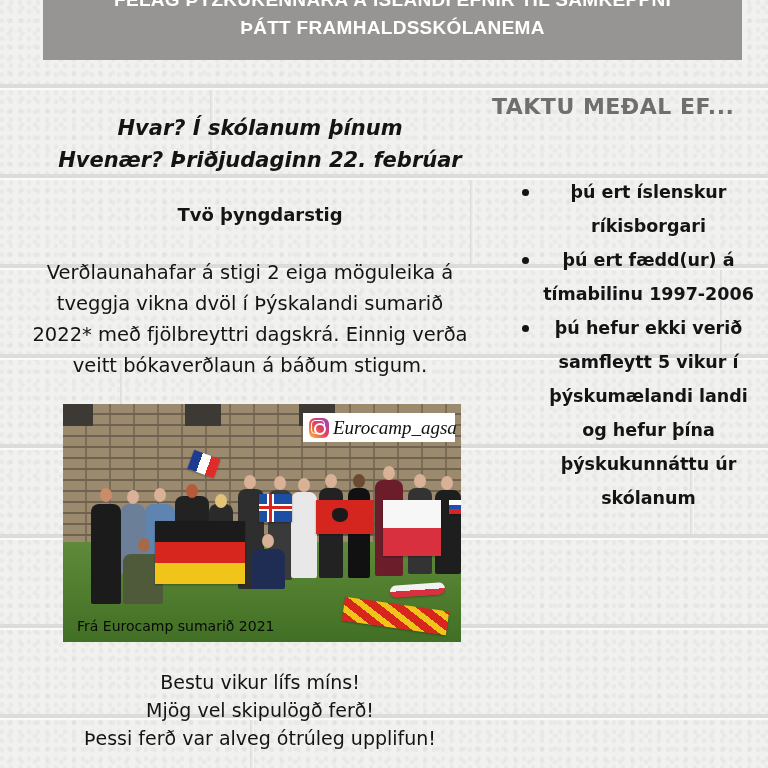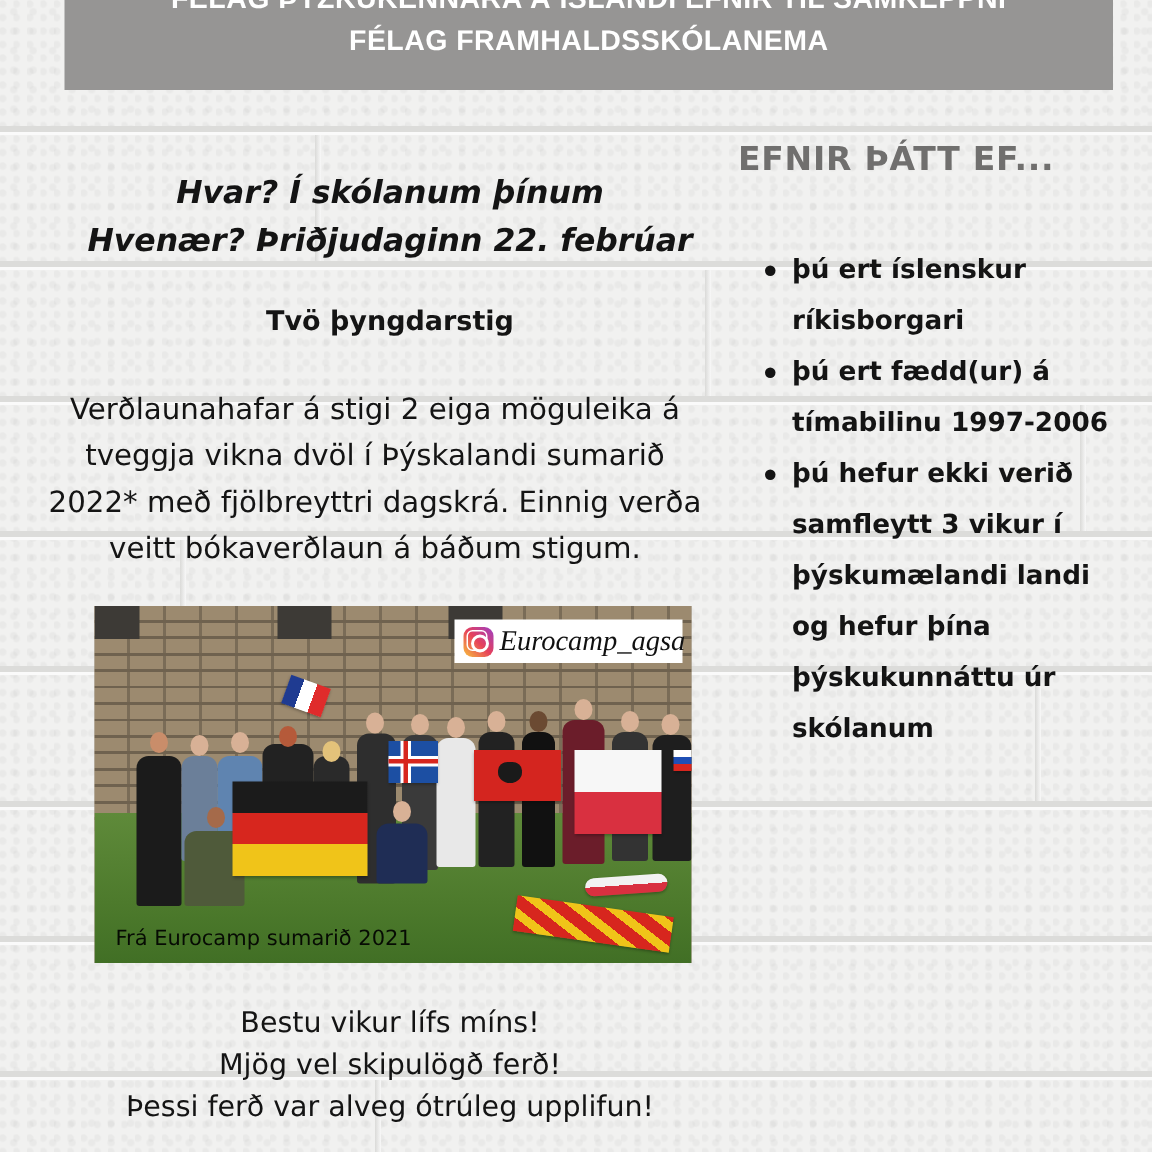--- a/index.html
+++ b/index.html
@@ -34,21 +34,21 @@
   .left-col { position:absolute; left:20px; width:480px; text-align:center; color:#141414; }
   .where-when { top:112px; font-weight:bold; font-size:21px; line-height:32px;font-style:italic; }
   .levels { top:200px; font-weight:bold; font-size:18px; line-height:30px; }
   .prize { top:257px; font-size:19.5px; line-height:31px; left:30px; width:440px;text-align:center; }
 
   .right-head {
     position:absolute; left:492px; top:94px;
     font-family:"DejaVu Sans", sans-serif; font-weight:bold;
     font-size:22px; color:#706f6e; letter-spacing:0.5px;
   }
-  .criteria { position:absolute; left:505px; top:163px; width:240px; margin:0; padding:0; list-style:none; }
+  .criteria { position:absolute; left:505px; top:163px; width:240px; margin:12px; padding:0; list-style:none;text-align:center; }
   .criteria li { position:relative; padding-left:23px; font-weight:bold; font-size:17.5px; line-height:34px; color:#141414; }
   .criteria li::before { content:""; position:absolute; left:5px; top:14px; width:7px; height:7px; border-radius:50%; background:#141414; }
 
   
   .photo {
     position:absolute; left:63px; top:404px; width:398px; height:238px; overflow:hidden;
     background:#8a7a63;
   }
   .stone {
     position:absolute; left:0; top:0; width:100%; height:150px;
@@ -105,37 +105,37 @@
 <div class="wall"></div>
 <div class="mortar-v" style="left:210px;top:90px;height:84px"></div>
 <div class="mortar-v" style="left:470px;top:180px;height:84px"></div>
 <div class="mortar-v" style="left:720px;top:270px;height:84px"></div>
 <div class="mortar-v" style="left:120px;top:360px;height:84px"></div>
 <div class="mortar-v" style="left:690px;top:450px;height:84px"></div>
 <div class="mortar-v" style="left:250px;top:720px;height:48px"></div>
 
 <div class="banner">
   <div class="l1">FÉLAG ÞÝZKUKENNARA Á ÍSLANDI EFNIR TIL SAMKEPPNI</div>
-  <div class="l2">FÉLAG FRAMHALDSSKÓLANEMA</div>
+  <div class="l2">ÞÁTT FRAMHALDSSKÓLANEMA</div>
 </div>
 
 <div class="left-col where-when">
   <div>Hvar? Í skólanum þínum</div>
   <div>Hvenær? Þriðjudaginn 22. febrúar</div>
 </div>
 
 <div class="left-col levels">Tvö þyngdarstig</div>
 
 <div class="left-col prize">Verðlaunahafar á stigi 2 eiga möguleika á tveggja vikna dvöl í Þýskalandi sumarið 2022* með fjölbreyttri dagskrá. Einnig verða veitt bókaverðlaun á báðum stigum.</div>
 
-<div class="right-head">EFNIR ÞÁTT EF...</div>
+<div class="right-head">TAKTU MEÐAL EF...</div>
 <ul class="criteria">
   <li>þú ert íslenskur ríkisborgari</li>
   <li>þú ert fædd(ur) á tímabilinu 1997-2006</li>
-  <li>þú hefur ekki verið samfleytt 3 vikur í þýskumælandi landi og hefur þína þýskukunnáttu úr skólanum</li>
+  <li>þú hefur ekki verið samfleytt 5 vikur í þýskumælandi landi og hefur þína þýskukunnáttu úr skólanum</li>
 </ul>
 
 <div class="photo">
   <div class="stone"></div>
   <div class="window" style="left:0;width:30px"></div>
   <div class="window" style="left:122px;width:36px"></div>
   <div class="window" style="left:236px;width:36px"></div>
   <div class="grass"></div>
 
   <div class="person" style="left:28px;top:100px;width:30px;height:100px;background:#1b1b1b"></div>

